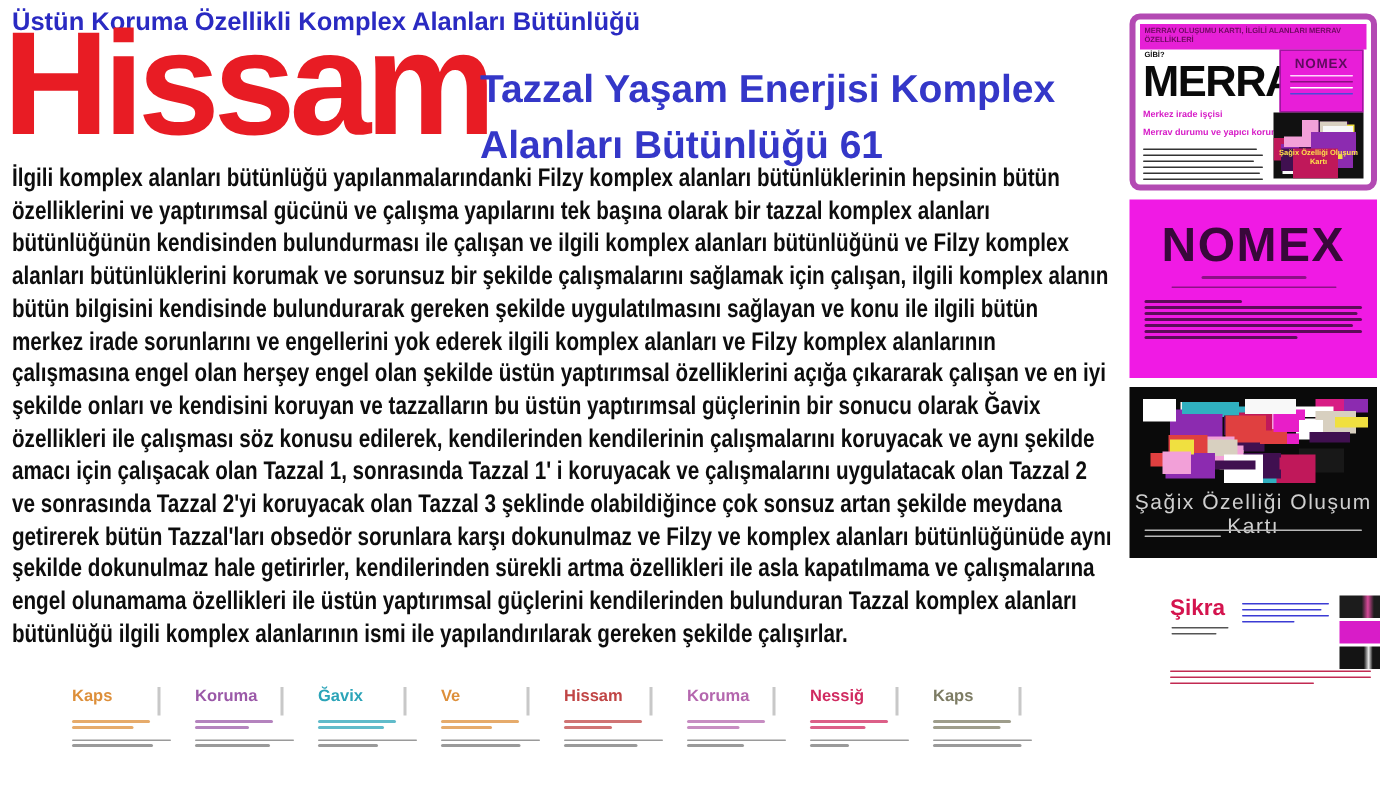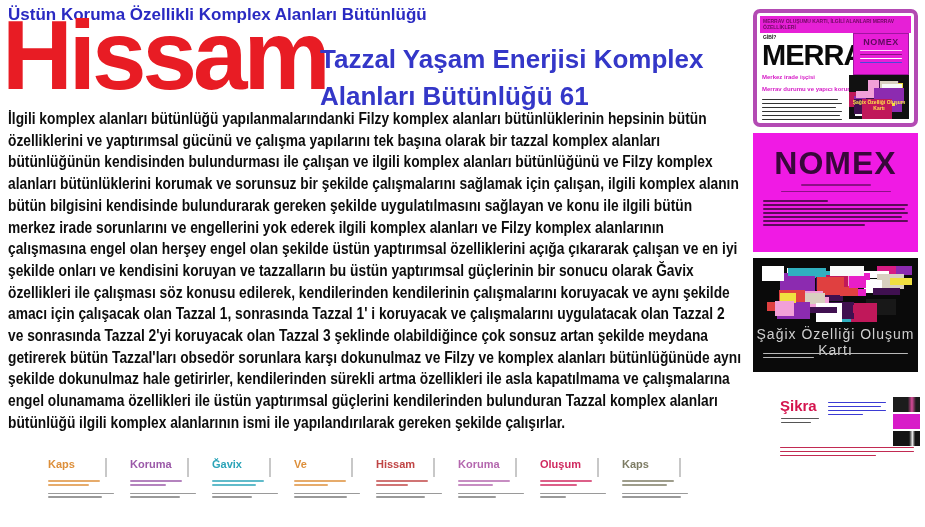--- a/index.html
+++ b/index.html
@@ -336,21 +336,21 @@
           <i class="bar" style="width:68%"></i>
       </div>
       <div class="logo-caption">
         <i class="bar" style="width:100%"></i>
           <i class="bar" style="width:58%"></i>
       </div>
     </div>
 
     <div class="logo-item">
       <div class="logo-head">
-        <span class="logo-name" style="color: rgb(208, 42, 96);">Oluşum</span>
+        <span class="logo-name" style="color: rgb(208, 42, 96);">Nessiğ</span>
         <span class="stack-icon">
           <span class="stack-tile tile-m"></span><span class="stack-tile tile-w"></span><span class="stack-tile tile-k"></span>
         </span>
       </div>
       <div class="logo-bars" style="color: rgb(208, 42, 96);">
         <i class="bar" style="width:100%"></i>
           <i class="bar" style="width:72%"></i>
       </div>
       <div class="logo-caption">
         <i class="bar" style="width:100%"></i>

